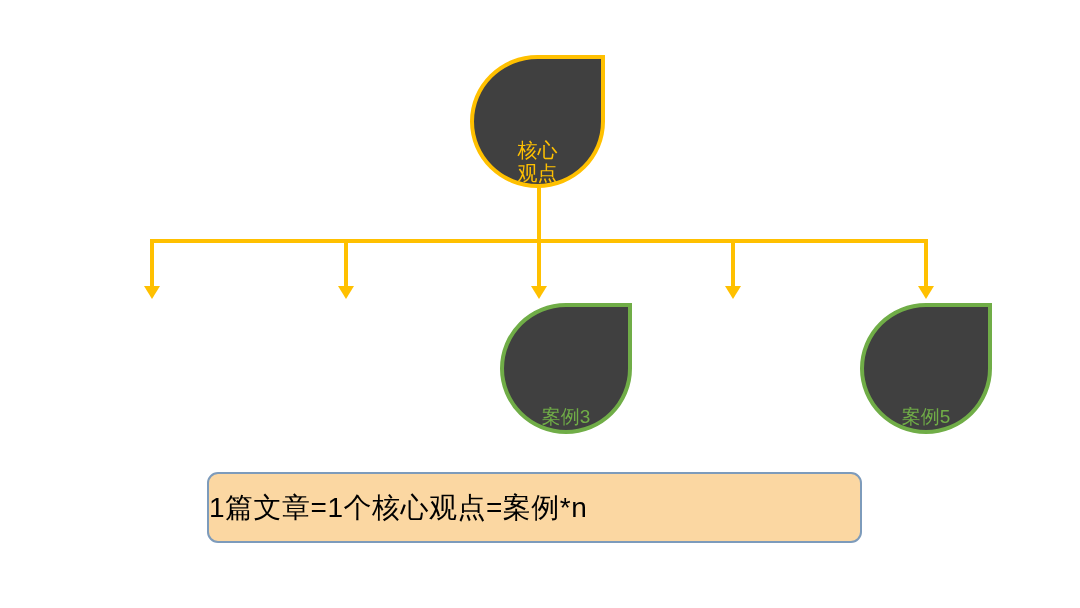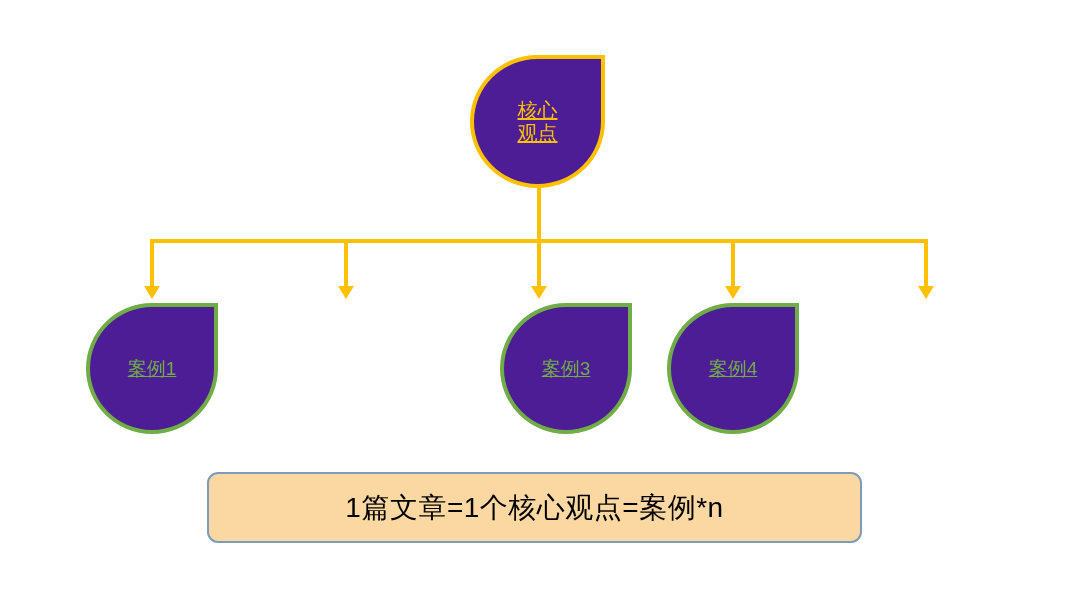--- a/index.html
+++ b/index.html
@@ -20,26 +20,25 @@
     left: 0;
     top: 0;
     width: 1080px;
     height: 608px;
     pointer-events: none;
   }
   .teardrop {
     position: absolute;
     box-sizing: border-box;
     border-radius: 50% 0 50% 50%;
-    background: #4c1d95;
+    background: #404040;
     display: flex;
-    align-items: center;
+    align-items: flex-end;
     justify-content: center;
     text-align: center;
-    text-decoration: underline;
   }
   .root-node {
     left: 470px;
     top: 55px;
     width: 135px;
     height: 133px;
     border: 4px solid #FFC000;
     color: #FFC000;
     font-size: 20px;
     line-height: 1.12;
@@ -65,21 +64,21 @@
     left: 207px;
     top: 472px;
     width: 655px;
     height: 71px;
     box-sizing: border-box;
     background: #FBD7A2;
     border: 2px solid #7D9BBB;
     border-radius: 11px;
     display: flex;
     align-items: center;
-    justify-content: center;
+    justify-content: flex-start;
     color: #000000;
     font-size: 28px;
     font-weight: 400;
     letter-spacing: 0.5px;
   }
 </style>
 </head>
 <body>
 
 <div class="canvas">
@@ -110,27 +109,24 @@
       <line x1="926" y1="239" x2="926" y2="287" stroke="#FFC000" stroke-width="4"></line>
       <path d="M918 286 L934 286 L926 299 Z" fill="#FFC000"></path>
     </g>
   </svg>
 
   <div class="teardrop root-node">
     <span>核心
 观点</span>
   </div>
 
-  <div class="teardrop case-node case-1">
-    <span>案例1</span>
-  </div>
   <div class="teardrop case-node case-3">
     <span>案例3</span>
   </div>
-  <div class="teardrop case-node case-4">
-    <span>案例4</span>
+  <div class="teardrop case-node case-5">
+    <span>案例5</span>
   </div>
 
   <div class="banner">
     <span>1篇文章=1个核心观点=案例*n</span>
   </div>
 
 </div>
 
 </body></html>

